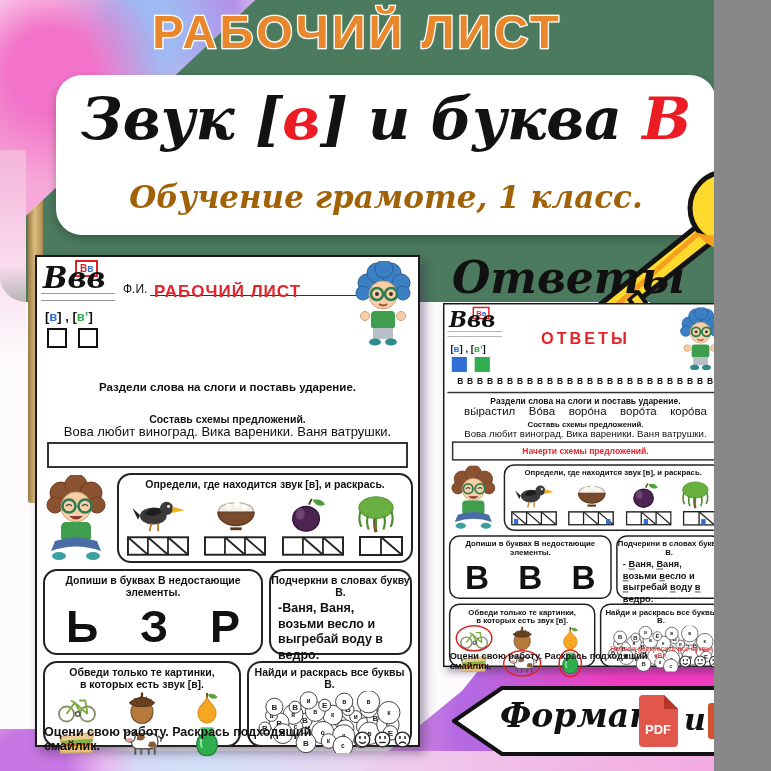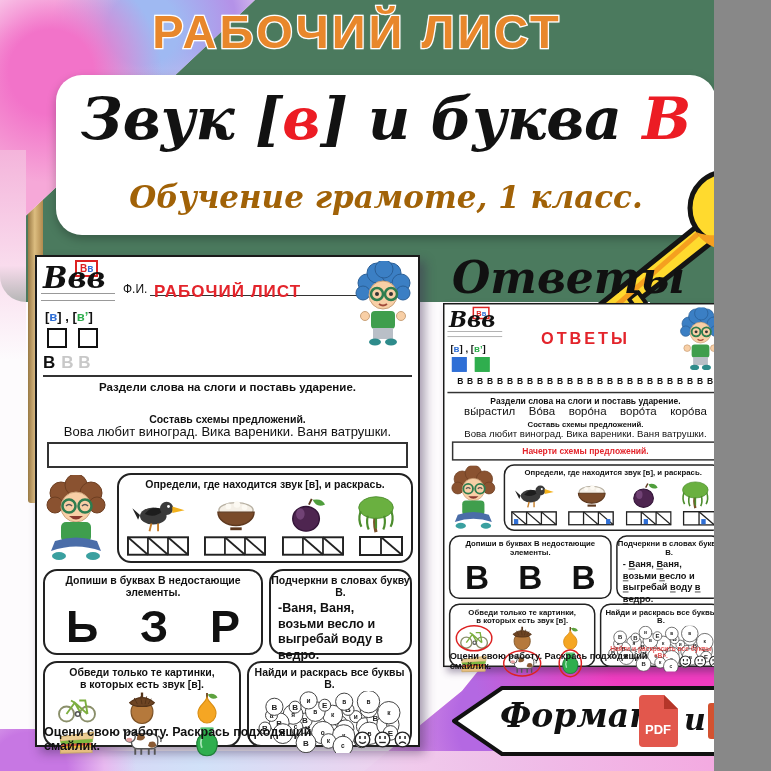--- a/index.html
+++ b/index.html
@@ -201,21 +201,20 @@
       <circle cx="50" cy="55" r="4.5" fill="#f8cfa6" stroke="#caa27a"></circle>
       <rect x="22" y="67" width="20" height="11" fill="#b9bfc7"></rect>
       <ellipse cx="24" cy="81" rx="6" ry="3.5" fill="#2e8b8b"></ellipse>
       <ellipse cx="40" cy="81" rx="6" ry="3.5" fill="#2e8b8b"></ellipse>
     </svg>
     <div class="sounds"><span>[</span><span class="c-blue">в</span><span>] , [</span><span class="c-green">в’</span><span>]</span></div>
     <div class="squares">
           <span class="sq"></span>
           <span class="sq"></span>
         </div>
-    <div class="trace"><span>В</span><span class="ghost">В В</span></div>
 
     <div class="instr i1">Раздели слова на слоги и поставь ударение.</div>
     <div class="instr i2">Составь схемы предложений.</div>
     <div class="sentence">Вова любит виноград. Вика вареники. Ваня ватрушки.</div>
     <div class="schemebox"></div>
 
     <svg class="mascot-sit" width="76" height="88" viewBox="0 0 76 88">
       <g fill="#8a5230" stroke="#6e3f22" stroke-width="1">
         <circle cx="22" cy="18" r="11"></circle>
             <circle cx="37" cy="10" r="11"></circle>

